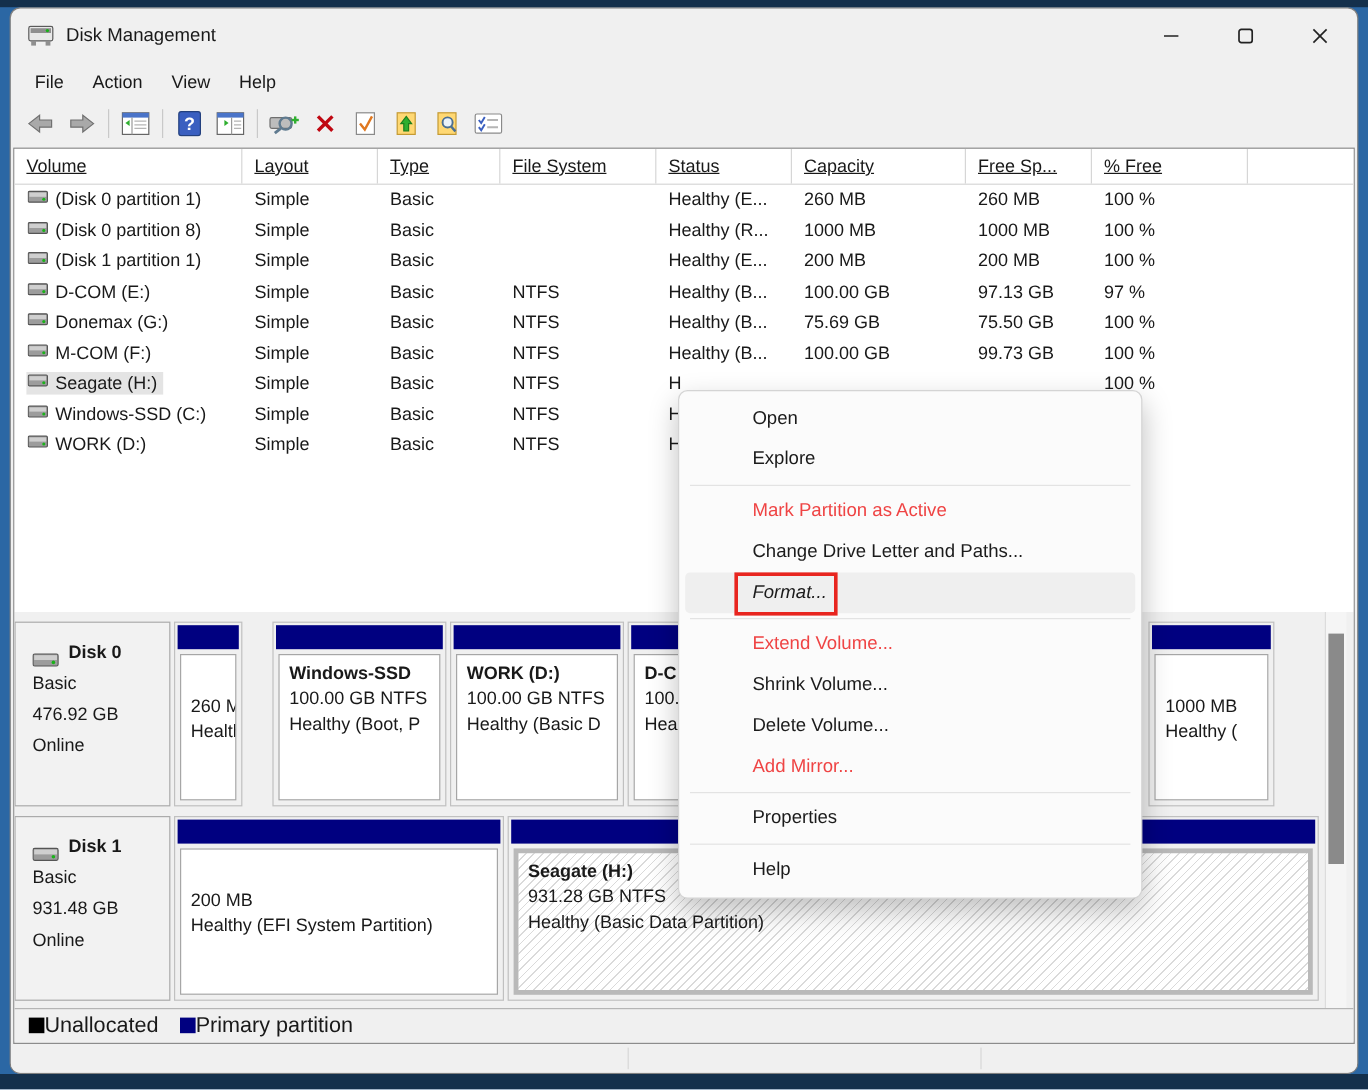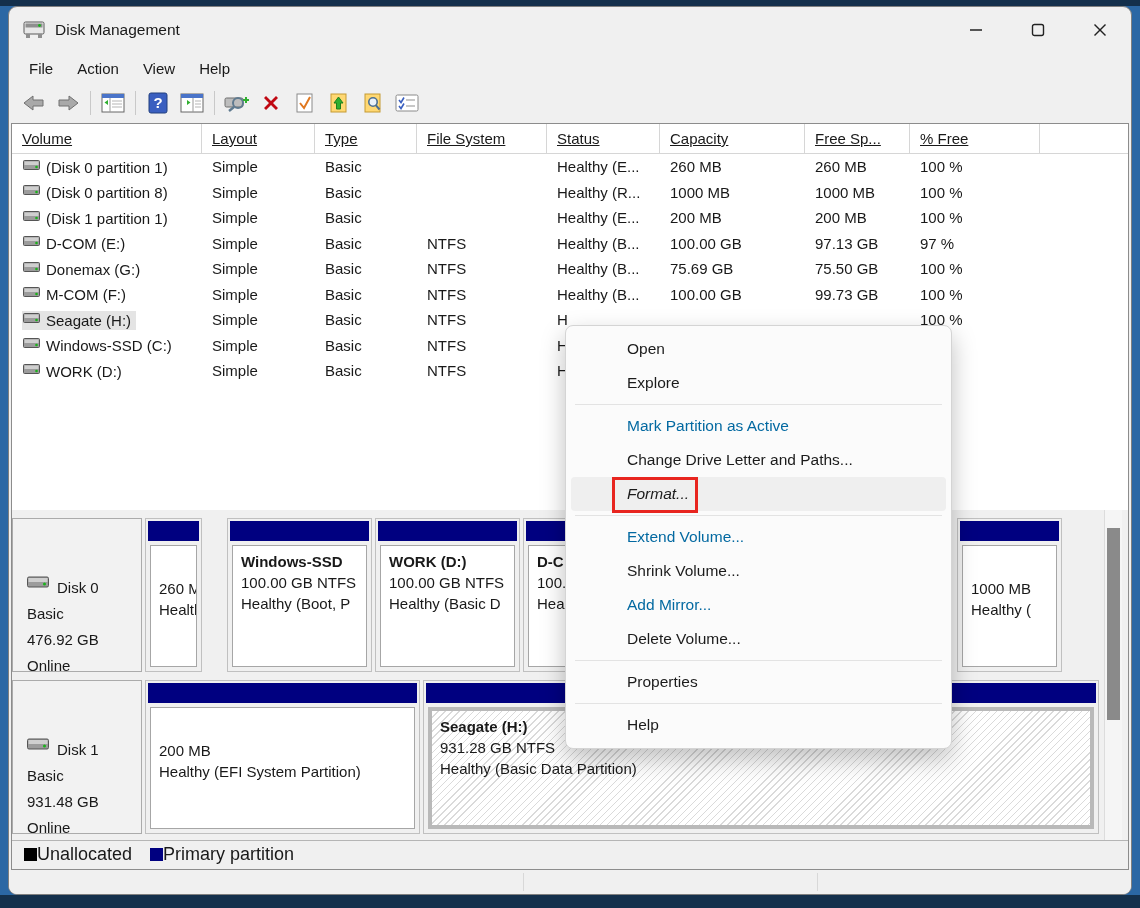--- a/index.html
+++ b/index.html
@@ -48,21 +48,21 @@
   .vol-wrap { display:inline-flex; align-items:flex-start; gap:6px; padding:1px 5px 1px 1px; }
   .trow.selected .vol-wrap { background:#e4e4e4; }
 
   
   .bottom-pane { height:330px; position:relative; background:#f0f0f0; }
   .disk-row { position:absolute; left:0; height:154px; width:1090px; }
   .disk-row.r0 { top:8px; }
   .disk-row.r1 { top:170px; }
   .disk-label { position:absolute; left:0; top:0; width:130px; height:100%;
     background:#f2f2f2; border:1px solid #ababab; padding:12px 0 0 14px; font-size:15px; line-height:26px; }
-  .disk-title { display:flex; align-items:flex-start; gap:8px; font-weight:normal;margin-top:44px; }
+  .disk-title { display:flex; align-items:flex-end; gap:8px; font-weight:bold; }
   .disk-strip { position:absolute; left:133px; top:0; width:957px; height:100%; }
   .part { position:absolute; top:0; height:100%; background:#f0f0f0; border:1px solid #c0c0c0; padding:2px; }
   .part-head { height:20px; background:#000080; }
   .part-body { position:absolute; left:4px; right:4px; top:26px; bottom:4px;
     background:#ffffff; border:1px solid #a6a6a6; padding:5px 8px; font-size:15px; line-height:21px;
     overflow:hidden; white-space:nowrap; }
   .part-body.unnamed { padding-top:32px; }
   .part-body .pname { font-weight:bold; }
   .part-body.hatched {
     border:4px solid #b9b9b9;
@@ -80,21 +80,21 @@
   .statusbar { height:24px; position:relative; background:#f0f0f0; }
   .sb-div { position:absolute; top:3px; bottom:3px; width:1px; background:#d8d8d8; }
 
   
   .context-menu {
     position:absolute; left:565px; top:325px; width:387px; height:424px;
     background:#fbfbfb; border:1px solid #d4d4d4; border-radius:8px;
     box-shadow:0 10px 24px rgba(0,0,0,0.25); padding:6px 0; z-index:50;
   }
   .cm-item { height:34px; line-height:34px; padding-left:56px; font-size:15.5px; color:#1b1b1b; margin:0 5px; border-radius:4px; white-space:nowrap; }
-  .cm-item.disabled { color:#0369a1; }
+  .cm-item.disabled { color:#ef4444; }
   .cm-item.hover { background:#efefef;font-style:italic; }
   .cm-sep { border-top:1px solid #e3e3e3; margin:4px 9px; }
 
   .annotation-box {
     position:absolute; left:612px; top:477px; width:86px; height:36px;
     border:3px solid #e8251f; z-index:60; pointer-events:none;
   }
 </style>
 </head>
 <body>
@@ -528,22 +528,22 @@
   <div class="context-menu">
     <div class="cm-item">Open</div>
     <div class="cm-item">Explore</div>
     <div class="cm-sep"></div>
     <div class="cm-item disabled">Mark Partition as Active</div>
     <div class="cm-item">Change Drive Letter and Paths...</div>
     <div class="cm-item hover">Format...</div>
     <div class="cm-sep"></div>
     <div class="cm-item disabled">Extend Volume...</div>
     <div class="cm-item">Shrink Volume...</div>
+    <div class="cm-item">Delete Volume...</div>
     <div class="cm-item disabled">Add Mirror...</div>
-    <div class="cm-item">Delete Volume...</div>
     <div class="cm-sep"></div>
     <div class="cm-item">Properties</div>
     <div class="cm-sep"></div>
     <div class="cm-item">Help</div>
   </div>
 
   <div class="annotation-box"></div>
 </div>
 
 </body></html>

